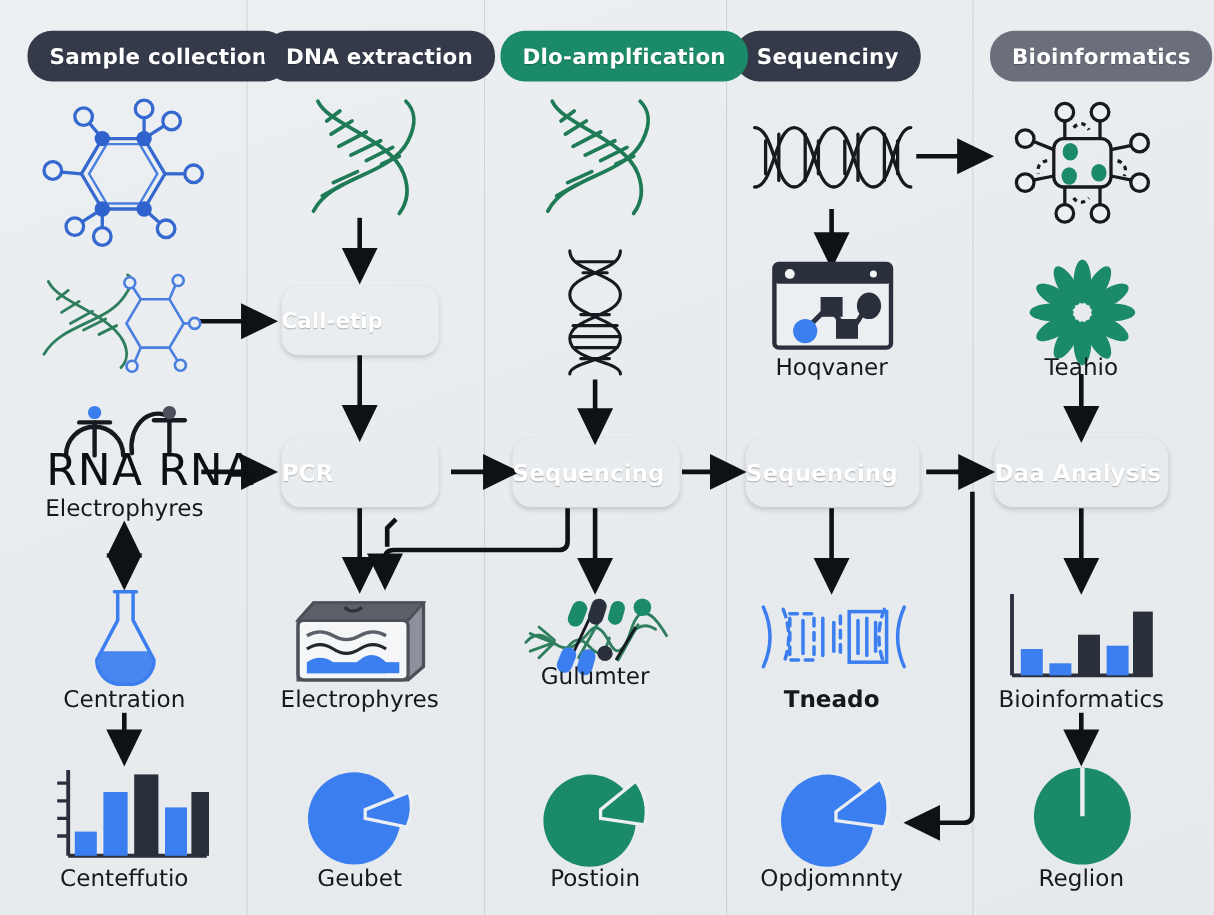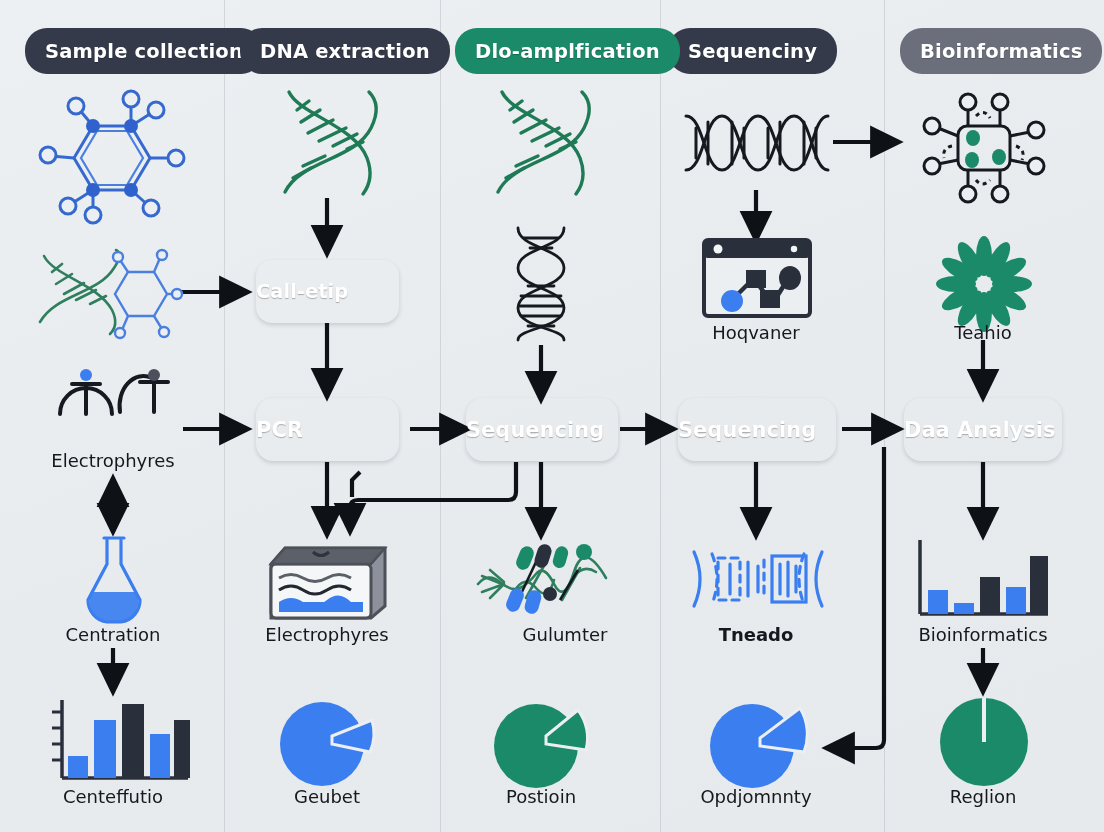--- a/index.html
+++ b/index.html
@@ -42,21 +42,21 @@
     box-shadow: 0 2px 4px rgba(20,24,35,.16);
     text-shadow: 0 1px 1px rgba(0,0,0,.28);
   }
   .procbox.small { font-size: 19.5px; border-radius: 16px; }
 
   
   .caption {
     position: absolute;
     text-align: center;
     color: #15181d;
-    font-size: 18px;
+    font-size: 21px;
     white-space: nowrap;
     transform: translateX(-50%);
   }
 
   
   .rna-text {
     position: absolute;
     font-size: 40px;
     font-weight: 400;
     color: #0d0f13;
@@ -389,20 +389,21 @@
       <path d="M18,46 A26,26 0 0 1 70,46"></path>
       <line x1="44" y1="16" x2="44" y2="46"></line>
       <line x1="30" y1="16" x2="58" y2="16"></line>
       <path d="M78,44 A24,30 0 0 1 110,10"></path>
       <line x1="112" y1="14" x2="112" y2="44"></line>
       <line x1="98" y1="14" x2="126" y2="14"></line>
     </g>
     <circle cx="44" cy="7" r="6" fill="#3b7ef0"></circle>
     <circle cx="112" cy="7" r="6" fill="#4b505c"></circle>
   </svg>
+  <div class="rna-text" style="left:42px; top:405px;">RNA RNA</div>
   <div class="caption" style="left:113px; top:450px;">Electrophyres</div>
 
   <div class="procbox blue" style="left:256px; top:398px; width:143px; height:63px;">
     <span>PCR</span>
   </div>
   <div class="procbox teal" style="left:466px; top:398px; width:152px; height:63px;">
     <span>Sequencing</span>
   </div>
   <div class="procbox dark" style="left:678px; top:398px; width:158px; height:63px;">
     <span>Sequencing</span>
@@ -452,21 +453,21 @@
     <g>
       <rect x="44" y="6" width="14" height="24" rx="7" fill="#1b8a68" transform="rotate(22 51 18)"></rect>
       <rect x="62" y="4" width="14" height="24" rx="7" fill="#2a2f3c" transform="rotate(18 69 16)"></rect>
       <rect x="80" y="6" width="13" height="22" rx="6.5" fill="#1b8a68" transform="rotate(16 86 17)"></rect>
       <circle cx="110" cy="12" r="8" fill="#1b8a68"></circle>
       <rect x="34" y="48" width="14" height="24" rx="7" fill="#3b7ef0" transform="rotate(22 41 60)"></rect>
       <rect x="52" y="50" width="14" height="24" rx="7" fill="#3b7ef0" transform="rotate(16 59 62)"></rect>
       <circle cx="76" cy="54" r="7" fill="#2a2f3c"></circle>
     </g>
   </svg>
-  <div class="caption" style="left:541px; top:624px;margin-left:24px;">Gulumter</div>
+  <div class="caption" style="left:541px; top:603px;">Gulumter</div>
 
   <svg class="icon" style="left:688px; top:548px; width:140px; height:62px;" viewBox="0 0 140 62">
     <g stroke="#3b7ef0" stroke-width="3.2" fill="none" stroke-linecap="round">
       <path d="M6,4 q12,27 0,54"></path>
       <path d="M134,4 q-12,27 0,54"></path>
       <path d="M24,6 q10,25 0,50" stroke-dasharray="7 6"></path>
       <path d="M116,6 q-10,25 0,50" stroke-dasharray="7 6"></path>
       <rect x="30" y="10" width="22" height="42" stroke-dasharray="7 6"></rect>
       <rect x="84" y="8" width="34" height="46"></rect>
       <line x1="60" y1="14" x2="60" y2="48"></line>

